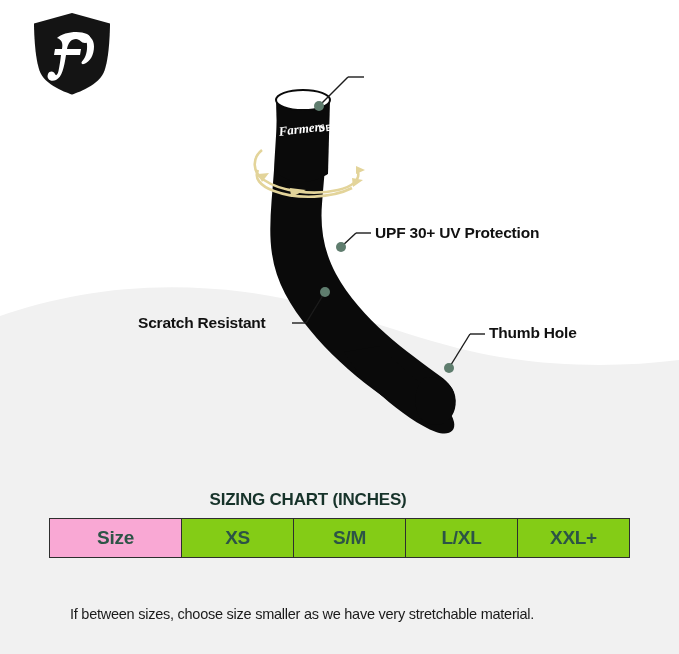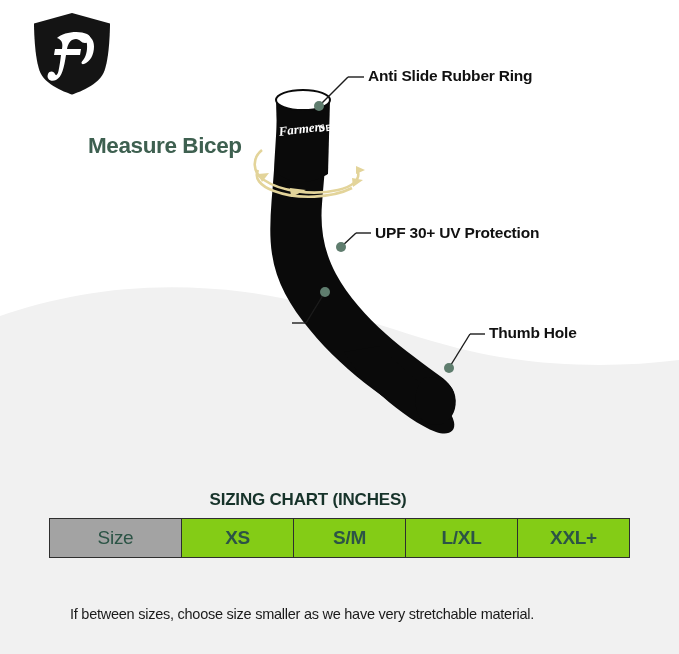--- a/index.html
+++ b/index.html
@@ -108,23 +108,23 @@
   }
   #size-table td {
     border: 1.4px solid #2e2e2e;
     height: 39px;
     text-align: center;
     vertical-align: middle;
     padding: 0;
   }
   #size-table .lbl-cell {
     width: 132px;
-    background: #a3a3a3;
+    background: #f9a8d4;
     color: #2c5446;
-    font-weight: normal;
+    font-weight: bold;
     font-size: 19px;
     letter-spacing: -0.3px;
   }
   #size-table .hdr-cell {
     background: #84cc16;
     color: #2c5446;
     font-weight: bold;
     font-size: 19px;
     letter-spacing: -0.3px;
   }
@@ -241,28 +241,27 @@
       <line x1="470" y1="334" x2="485" y2="334"></line>
     </g>
     <g fill="#5f7d6e">
       <circle cx="319" cy="106" r="5"></circle>
       <circle cx="341" cy="247" r="5"></circle>
       <circle cx="325" cy="292" r="5"></circle>
       <circle cx="449" cy="368" r="5"></circle>
     </g>
   </svg>
 
-  <div class="callout" id="callout-ring">Anti Slide Rubber Ring</div>
 
   <div class="callout" id="callout-upf">UPF 30+ UV Protection</div>
 
+  <div class="callout" id="callout-scratch">Scratch Resistant</div>
 
   <div class="callout" id="callout-thumb">Thumb Hole</div>
 
-  <div id="measure-bicep">Measure Bicep</div>
 
   <div id="chart-title">SIZING CHART (INCHES)</div>
 
   <table id="size-table">
     <tbody>
       <tr>
         <td class="lbl-cell">Size</td>
         <td class="hdr-cell">XS</td>
         <td class="hdr-cell">S/M</td>
         <td class="hdr-cell">L/XL</td>

